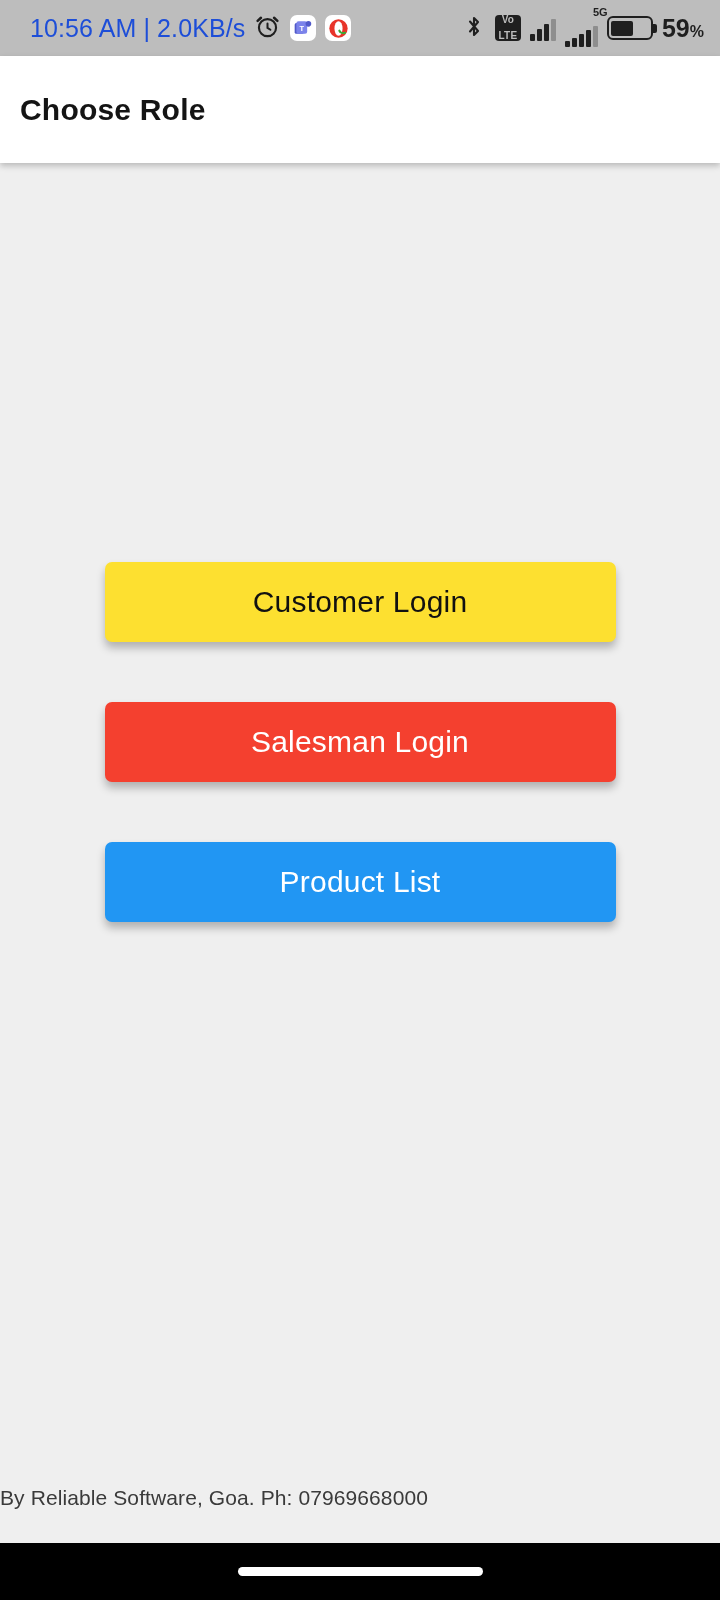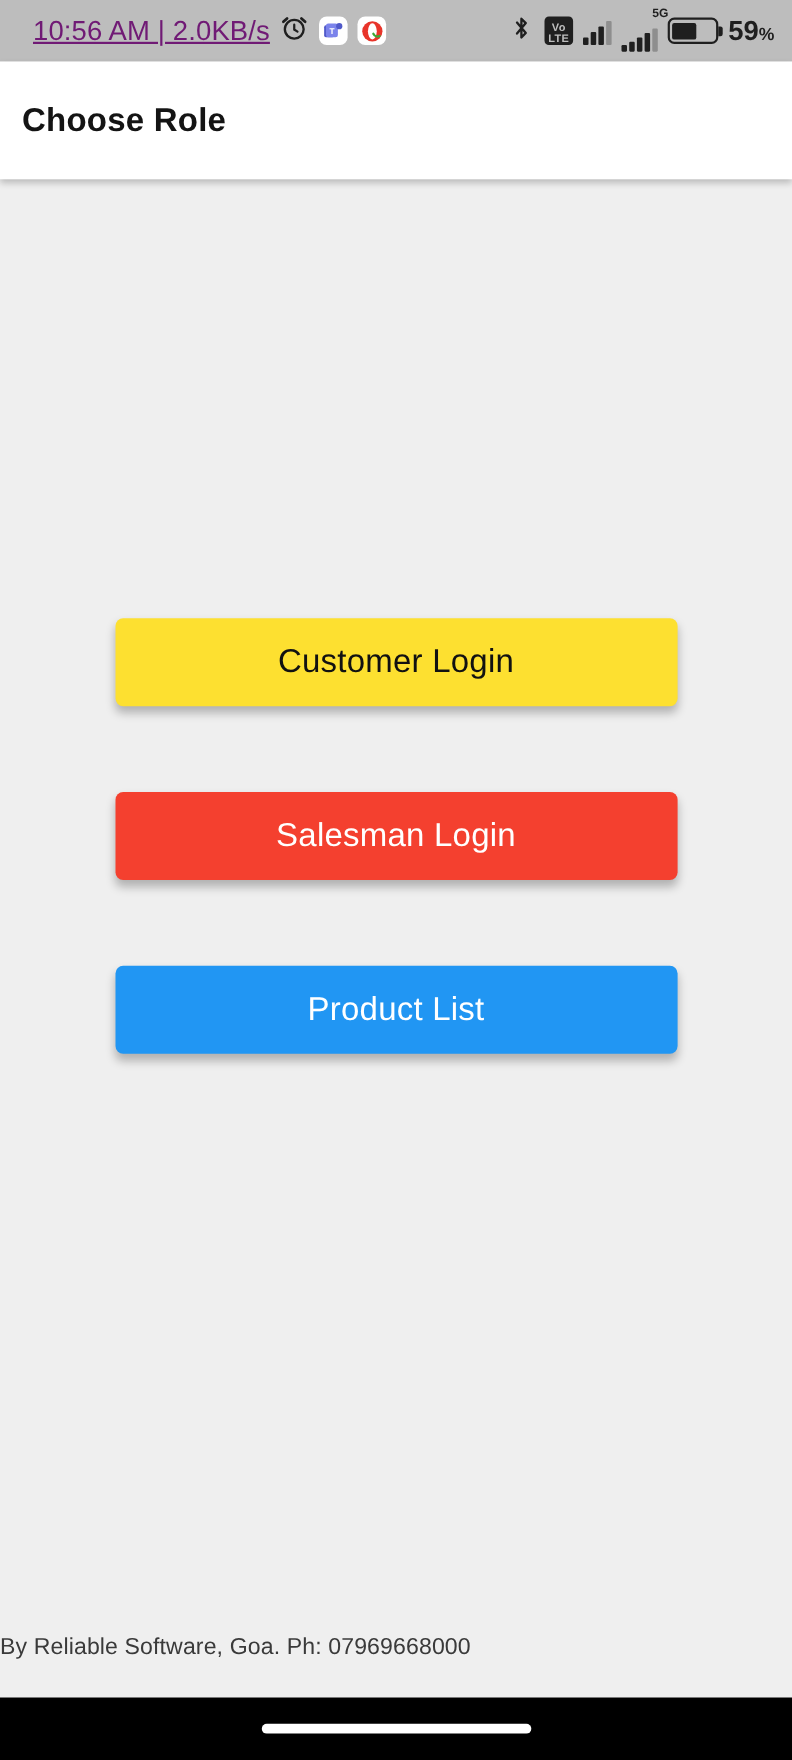--- a/index.html
+++ b/index.html
@@ -35,23 +35,22 @@
   }
   .status-left {
     display:flex;
     align-items:center;
     gap:9px;
   }
   .status-clock {
     font-size:25px;
     font-weight:400;
     letter-spacing:.1px;
-    color:#701a75;
+    color:#1d4ed8;
     white-space:nowrap;
-    text-decoration:underline;
   }
   .alarm-icon { display:block; }
   .app-chip {
     width:26px; height:26px;
     border-radius:7px;
     background:#fff;
     display:flex; align-items:center; justify-content:center;
     overflow:hidden;
     flex:0 0 auto;
   }
@@ -64,21 +63,21 @@
     width:26px;height:26px;
     background:#1f1f1f;
     border-radius:4px;
     color:#BDBDBD;
     font-size:10px;
     font-weight:bold;
     line-height:10px;
     display:flex;
     flex-direction:column;
     align-items:center;
-    justify-content:flex-end;
+    justify-content:space-between;
     letter-spacing:.3px;
   }
   .sig-wrap { display:flex; align-items:flex-end; gap:2px; height:26px; }
   .sig-wrap .bar { width:5px; background:#1f1f1f; border-radius:1px; }
   .sig-wrap .bar.dim { background:#8e8e8e; }
   .sig-group { position:relative; display:flex; align-items:flex-end; }
   .fiveg-label {
     position:absolute;
     top:-3px; left:8px;
     font-size:11px;
@@ -141,21 +140,21 @@
     flex-direction:column;
   }
 
   .role-stack {
     position:absolute;
     left:0; right:0;
     top:399px;
     display:flex;
     flex-direction:column;
     align-items:center;
-    gap:78px;
+    gap:60px;
   }
 
   .role-btn {
     width:511px;
     height:80px;
     border:none;
     border-radius:7px;
     font-family:"Liberation Sans", sans-serif;
     font-size:30px;
     font-weight:400;

